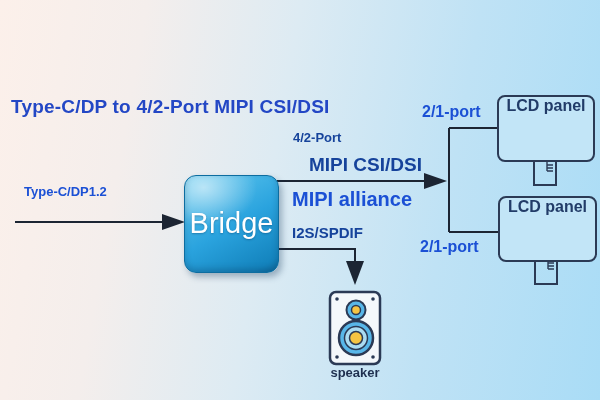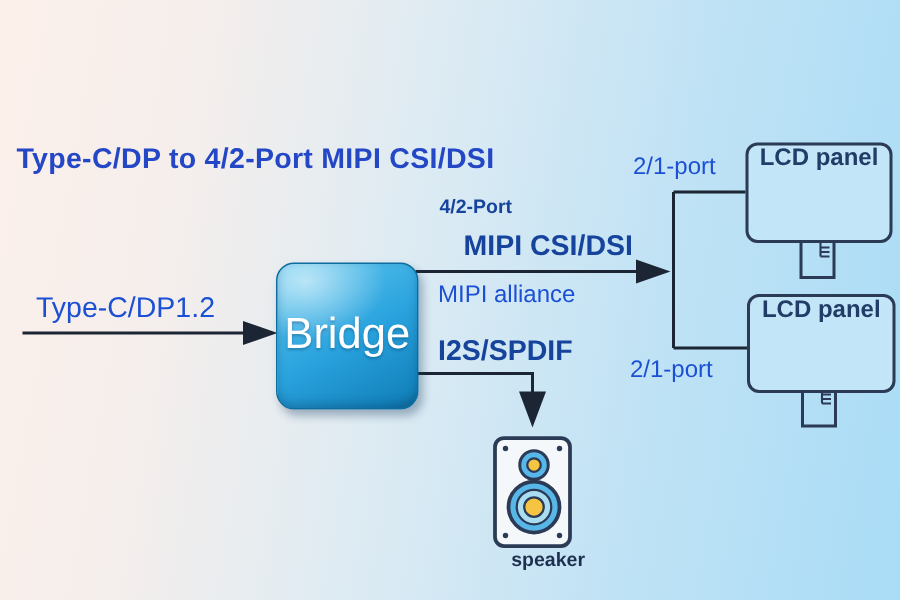--- a/index.html
+++ b/index.html
@@ -3,48 +3,48 @@
 <meta charset="utf-8">
 <style>
   html,body{margin:0;padding:0;}
   body{font-family:"Liberation Sans", sans-serif;}
   #stage{
     position:relative;width:600px;height:400px;overflow:hidden;
     background:linear-gradient(100deg,#fcf0ea 0%,#f4eeec 22%,#ddebf3 45%,#bfe2f5 72%,#a9dcf6 100%);
   }
   .abs{position:absolute;line-height:1.15;white-space:nowrap;}
   .title{left:11px;top:96px;font-size:19px;font-weight:bold;color:#2347c5;letter-spacing:.2px;}
-  .lbl-bright{color:#1b50d5;font-weight:normal;}
+  .lbl-bright{color:#1b50d5;font-weight:bold;}
   .lbl-navy{color:#16439b;font-weight:bold;}
-  .input-label{left:24px;top:195px;font-size:19px;}
+  .input-label{left:24px;top:185px;font-size:13px;}
   .mipi-line1{left:293px;top:131px;font-size:13px;}
   .mipi-line2{left:309px;top:154px;font-size:19px;}
-  .mipi-line3{left:292px;top:188px;font-size:16px;}
-  .i2s-label{left:292px;top:224px;font-size:19px;text-align:center;}
+  .mipi-line3{left:292px;top:188px;font-size:20px;}
+  .i2s-label{left:292px;top:224px;font-size:15px;text-align:center;}
   .port-label-1{left:422px;top:103px;font-size:16px;}
   .port-label-2{left:420px;top:238px;font-size:16px;}
   .bridge{
     left:184px;top:175px;width:93px;height:96px;border-radius:12px;
     background:
       radial-gradient(120% 85% at 20% 12%, rgba(255,255,255,.6), rgba(255,255,255,0) 48%),
       linear-gradient(150deg,#63c9ef 0%,#2aa3de 52%,#1484be 90%,#0f6fa4 100%);
     border:1px solid #0d6da0;
     box-shadow:3px 4px 6px rgba(25,60,95,.35), inset 0 -3px 6px rgba(0,40,70,.25);
     display:flex;align-items:center;justify-content:center;
   }
   .bridge span{color:#ffffff;font-size:29px;font-weight:500;text-shadow:0 1px 2px rgba(0,50,90,.35);}
   .lcd-panel{
     border:2px solid #2b3a55;border-radius:8px;background:#c2e5f7;
     display:flex;align-items:flex-start;justify-content:center;
     color:#223c68;font-size:16px;font-weight:600;
   }
   .lcd-panel-1{left:497px;top:95px;width:94px;height:63px;}
   .lcd-panel-2{left:498px;top:196px;width:95px;height:62px;}
   .speaker-wrap{left:328px;top:290px;width:54px;height:76px;}
-  .speaker-caption{left:320px;top:366px;width:70px;text-align:right;font-size:13px;font-weight:600;color:#1e2f4f;}
+  .speaker-caption{left:320px;top:366px;width:70px;text-align:center;font-size:13px;font-weight:600;color:#1e2f4f;}
   svg.overlay{position:absolute;left:0;top:0;width:600px;height:400px;pointer-events:none;}
 </style>
 </head>
 <body>
 
 <div id="stage">
 
   <svg class="overlay" viewBox="0 0 600 400">
 
     <g>

